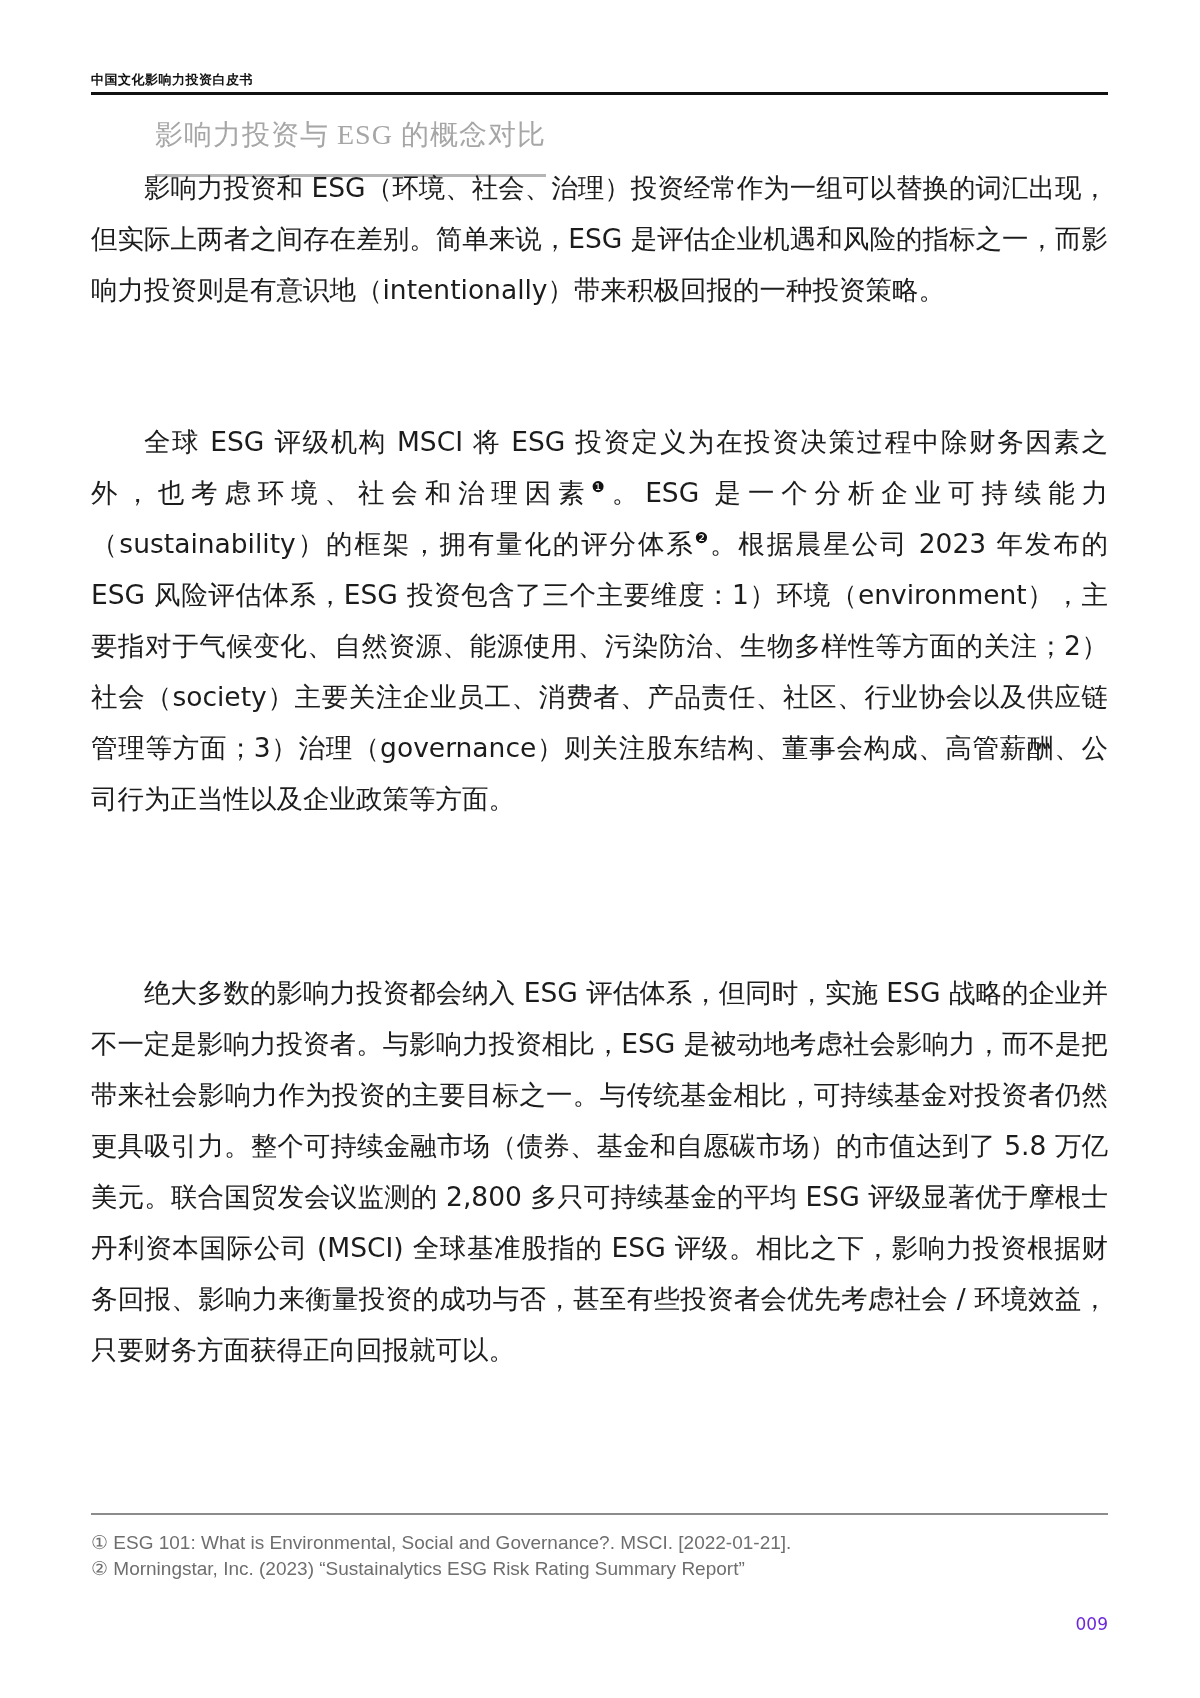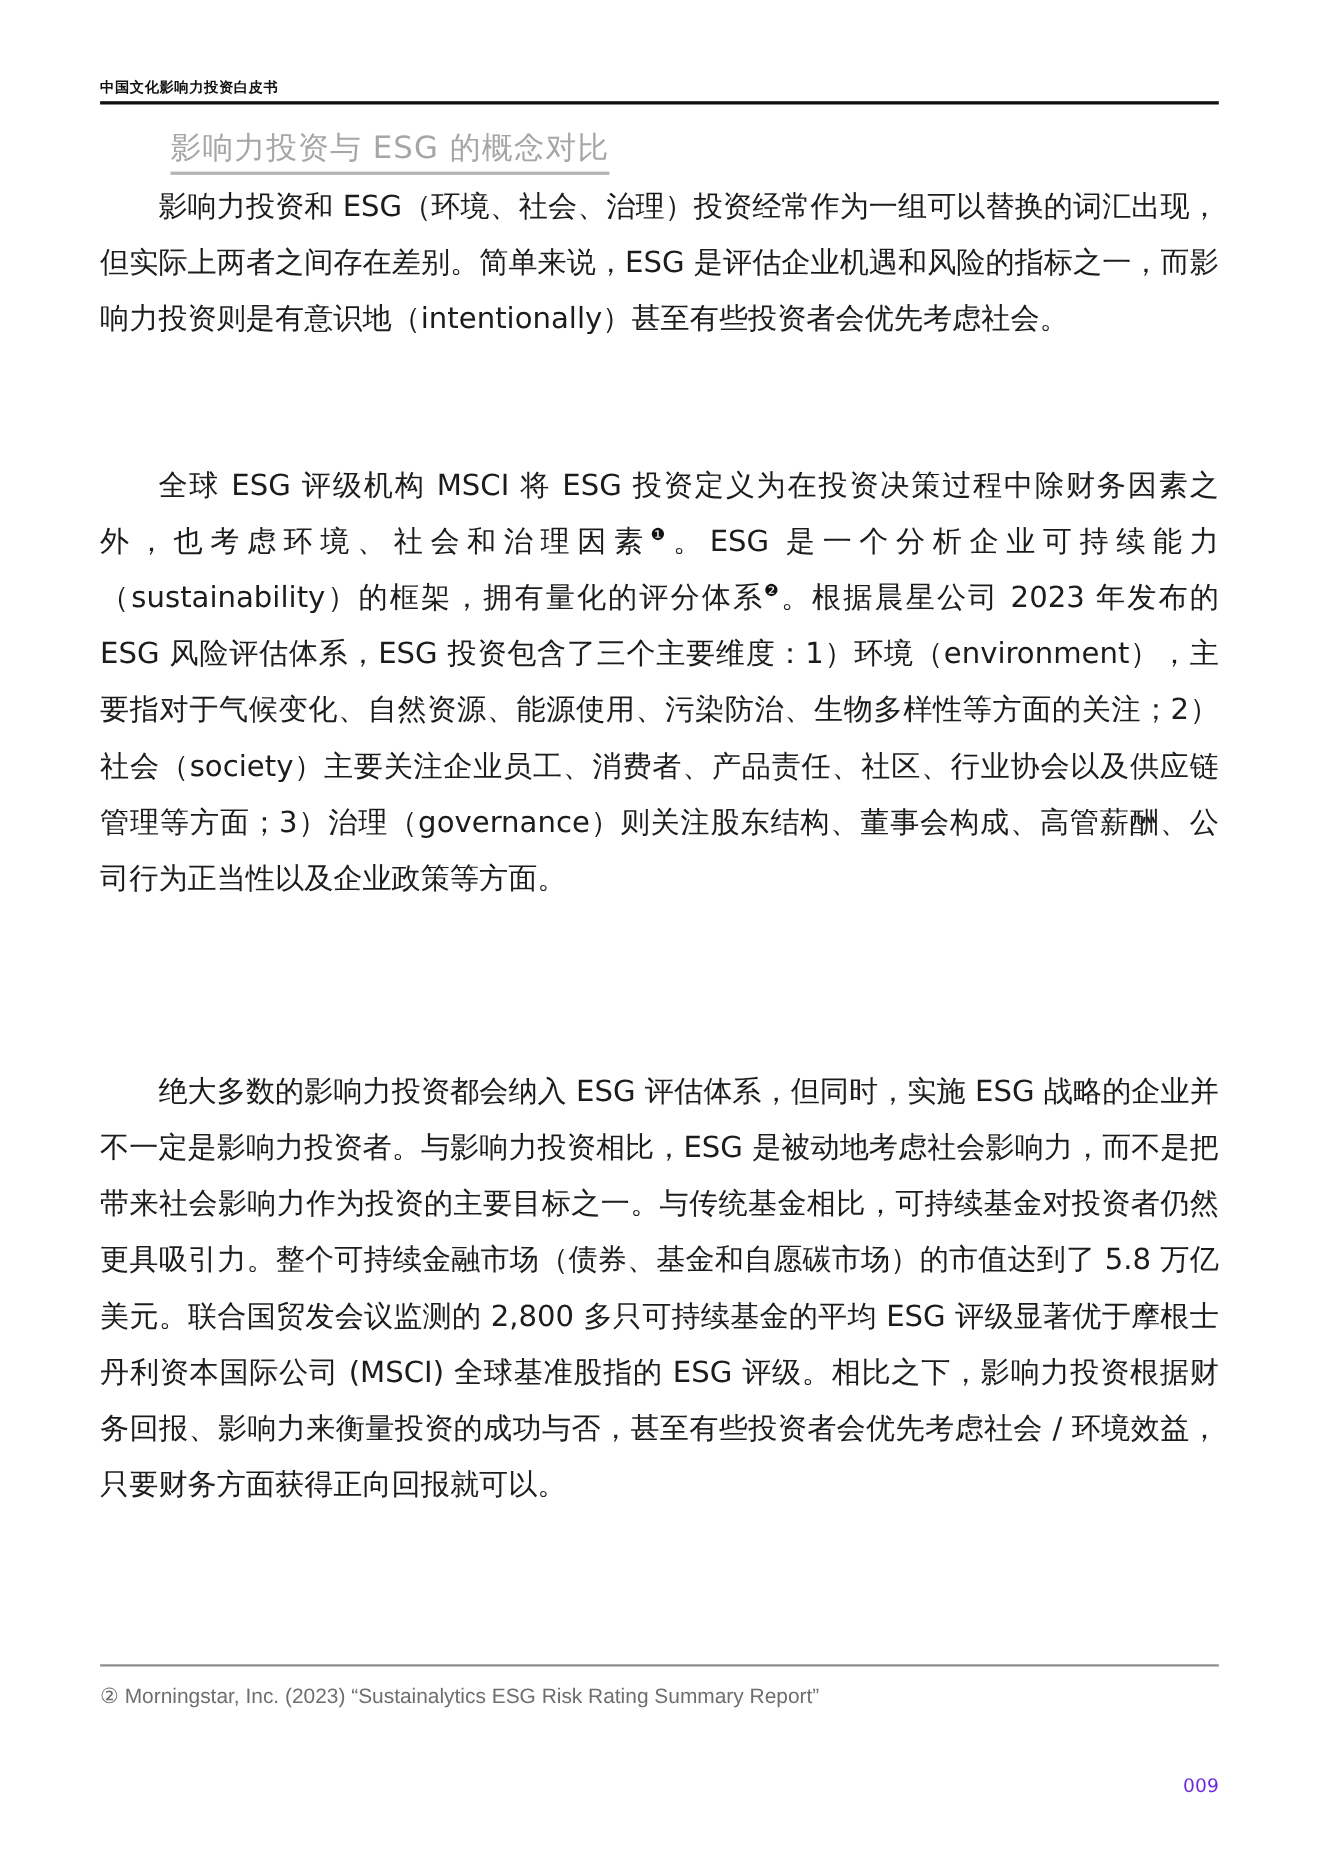--- a/index.html
+++ b/index.html
@@ -39,24 +39,25 @@
       height: 3px;
       background: #111;
     }
     .section-title {
       position: absolute;
       left: 64px;
       top: 117px;
       font-size: 28px;
       color: #a6a6a6;
       letter-spacing: 1px;
-      padding-bottom: 3px;
+      padding-bottom: 21px;
       border-bottom: 3px solid #b5b5b5;
       line-height: 36px;
       white-space: nowrap;
+      font-family: Liberation Serif, serif;
     }
     .body-text {
       position: absolute;
       left: 0;
       width: 1017px;
       font-size: 26.5px;
       line-height: 51px;
       color: #1c1c1c;
       text-align: justify;
       text-indent: 2em;
@@ -99,25 +100,26 @@
   </style>
 </head>
 <body>
 
 <div class="page">
   <div class="running-header">中国文化影响力投资白皮书</div>
   <div class="header-rule"></div>
 
   <div class="section-title">影响力投资与 ESG 的概念对比</div>
 
-  <p class="body-text p1">影响力投资和 ESG（环境、社会、治理）投资经常作为一组可以替换的词汇出现，但实际上两者之间存在差别。简单来说，ESG 是评估企业机遇和风险的指标之一，而影响力投资则是有意识地（intentionally）甚至有些投资者会优先考虑社会。</p>
+  <p class="body-text p1">影响力投资和 ESG（环境、社会、治理）投资经常作为一组可以替换的词汇出现，但实际上两者之间存在差别。简单来说，ESG 是评估企业机遇和风险的指标之一，而影响力投资则是有意识地（intentionally）带来积极回报的一种投资策略。</p>
 
   <p class="body-text p2"><span>全球 ESG 评级机构 MSCI 将 ESG 投资定义为在投资决策过程中除财务因素之外，也考虑环境、社会和治理因素</span><sup class="fn">❶</sup><span>。ESG 是一个分析企业可持续能力（sustainability）的框架，拥有量化的评分体系</span><sup class="fn">❷</sup><span>。根据晨星公司 2023 年发布的 ESG 风险评估体系，ESG 投资包含了三个主要维度：1）环境（environment），主要指对于气候变化、自然资源、能源使用、污染防治、生物多样性等方面的关注；2）社会（society）主要关注企业员工、消费者、产品责任、社区、行业协会以及供应链管理等方面；3）治理（governance）则关注股东结构、董事会构成、高管薪酬、公司行为正当性以及企业政策等方面。</span></p>
 
   <p class="body-text p3">绝大多数的影响力投资都会纳入 ESG 评估体系，但同时，实施 ESG 战略的企业并不一定是影响力投资者。与影响力投资相比，ESG 是被动地考虑社会影响力，而不是把带来社会影响力作为投资的主要目标之一。与传统基金相比，可持续基金对投资者仍然更具吸引力。整个可持续金融市场（债券、基金和自愿碳市场）的市值达到了 5.8 万亿美元。联合国贸发会议监测的 2,800 多只可持续基金的平均 ESG 评级显著优于摩根士丹利资本国际公司 (MSCI) 全球基准股指的 ESG 评级。相比之下，影响力投资根据财务回报、影响力来衡量投资的成功与否，甚至有些投资者会优先考虑社会 / 环境效益，只要财务方面获得正向回报就可以。</p>
 
   <div class="footnote-rule"></div>
   <div class="footnotes">
+    <div>① ESG 101: What is Environmental, Social and Governance?. MSCI. [2022-01-21].</div>
     <div>② Morningstar, Inc. (2023) “Sustainalytics ESG Risk Rating Summary Report”</div>
   </div>
 
   <div class="page-number">009</div>
 </div>
 
 </body></html>

